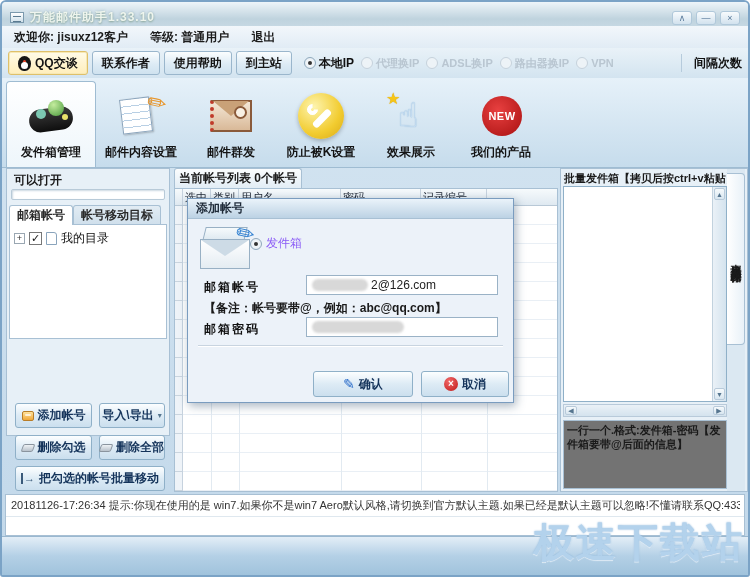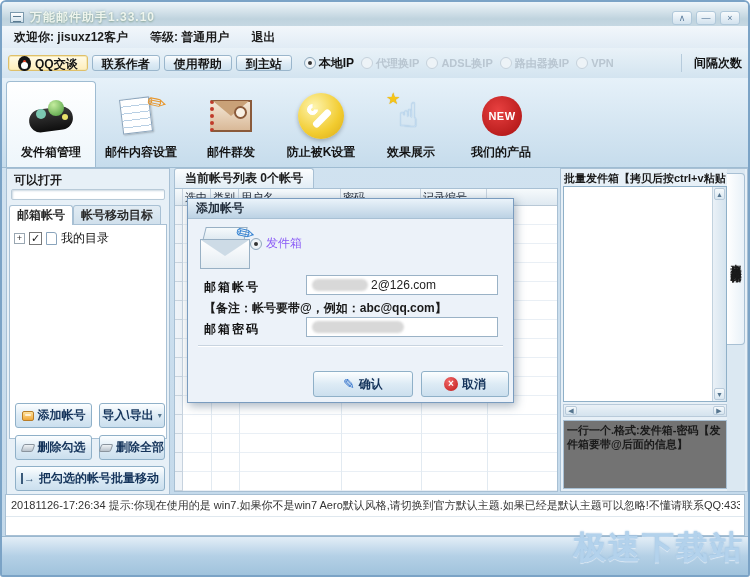--- a/index.html
+++ b/index.html
@@ -12,21 +12,21 @@
 .win-menu-icon::after{content:'';position:absolute;left:2px;right:2px;top:3px;border-top:1px solid #5a7a90;border-bottom:1px solid #5a7a90;height:4px;}
 .title{font-size:12px;font-weight:bold;letter-spacing:1px;color:#f2f8ef;text-shadow:0 1px 2px #8aa694,0 0 3px #9ab4c4;opacity:.9;}
 .win-controls{margin-left:auto;display:flex;gap:4px;}
 .win-btn{width:20px;height:14px;display:flex;align-items:center;justify-content:center;font-size:9px;color:#5a7a9a;background:linear-gradient(#f8fbfd,#d2e2ee);border:1px solid #b0c8da;border-radius:3px;}
 
 
 .row-welcome{position:absolute;top:24px;left:0;right:0;height:22px;display:flex;align-items:center;gap:22px;padding:0 12px;font-size:12px;font-weight:bold;color:#1c1c1c;background:linear-gradient(#f2f7fb,#e1ecf5);}
 
 
 .row-actions{position:absolute;top:46px;left:0;right:0;height:30px;display:flex;align-items:center;padding:0 6px;background:linear-gradient(#e9f2f8,#d3e4f0);}
-.act-btn{height:16px;padding:0 9px;font-size:12px;font-weight:bold;color:#151515;background:linear-gradient(#fbfdfe,#ddebf5 55%,#cfe2ef);border:1px solid #9ab6cc;border-radius:3px;margin-right:4px;display:flex;gap:4px;white-space:nowrap;}
+.act-btn{height:24px;padding:0 9px;font-size:12px;font-weight:bold;color:#151515;background:linear-gradient(#fbfdfe,#ddebf5 55%,#cfe2ef);border:1px solid #9ab6cc;border-radius:3px;margin-right:4px;display:flex;align-items:center;gap:4px;white-space:nowrap;}
 .qq-btn{border:1px solid #dfc06a;background:linear-gradient(#fffbe8,#ffeebb);box-shadow:inset 0 0 0 1px #f6e8b4;}
 .qq-icon{position:relative;width:13px;height:15px;display:inline-block;}
 .qq-icon::before{content:'';position:absolute;inset:0;background:#161616;border-radius:50% 50% 46% 46%;}
 .qq-icon::after{content:'';position:absolute;left:3px;top:6px;width:7px;height:7px;background:#fff;border-radius:50%;box-shadow:0 -4px 0 -2px #e8452a;}
 .radio-group{display:flex;align-items:center;gap:7px;margin-left:8px;}
 .radio{display:flex;align-items:center;gap:3px;font-size:12px;font-weight:bold;color:#101010;white-space:nowrap;}
 .radio.disabled{color:#b9c6d1;font-size:11px;}
 .rdot{width:12px;height:12px;border-radius:50%;border:1px solid #8fa8bc;background:radial-gradient(#fff,#dde8f0);position:relative;flex:0 0 auto;}
 .rdot.checked::after{content:'';position:absolute;left:3px;top:3px;width:4px;height:4px;border-radius:50%;background:#333;}
 .radio.disabled .rdot{border-color:#c6d2dc;background:#edf3f7;}
@@ -48,21 +48,21 @@
 .icon-env::after{content:'';position:absolute;right:3px;top:4px;width:9px;height:9px;border:2px solid #8a5a3a;border-radius:50%;background:#f8f0e4;}
 .icon-wrenchc{position:absolute;left:4px;top:0;width:46px;height:46px;border-radius:50%;background:radial-gradient(circle at 35% 30%,#fdf4ae,#f2cc30 60%,#d8a818);box-shadow:0 2px 4px rgba(0,0,0,.25);}
 .wrench-bar{position:absolute;left:17px;top:22px;width:22px;height:7px;background:#fff;border-radius:3px;transform:rotate(-45deg);}
 .wrench-head{position:absolute;left:13px;top:11px;width:11px;height:11px;border:4px solid #fff;border-top-color:transparent;border-radius:50%;transform:rotate(45deg);}
 .icon-hand{position:absolute;left:14px;top:2px;font-size:34px;color:#cfe4f6;text-shadow:0 0 1px #6a9cc8;}
 .icon-star{position:absolute;left:2px;top:-4px;font-size:16px;color:#f5c518;text-shadow:0 0 1px #c89010;}
 .icon-new{position:absolute;left:8px;top:3px;width:40px;height:40px;border-radius:50%;background:radial-gradient(circle at 40% 35%,#e84040,#a81010);display:flex;align-items:center;justify-content:center;color:#fff;font-size:11px;font-weight:bold;letter-spacing:.5px;}
 .icon-new::before{content:'';position:absolute;inset:-4px;border-radius:50%;background:repeating-conic-gradient(#bb1414 0deg 12deg,rgba(0,0,0,0) 12deg 24deg);z-index:-1;}
 
 
-.main-left{position:absolute;left:4px;top:166px;width:164px;height:368px;background:#e7f0f7;border:1px solid #a8c0d4;padding-left:10px;}
+.main-left{position:absolute;left:4px;top:166px;width:164px;height:268px;background:#e7f0f7;border:1px solid #a8c0d4;padding-left:10px;}
 .lp-open{position:absolute;left:7px;top:3px;font-size:12px;font-weight:bold;color:#1a1a1a;}
 .lp-inset{position:absolute;left:4px;top:20px;right:4px;height:11px;background:#fff;border:1px solid #b8cad8;border-radius:2px;box-shadow:inset 1px 1px 2px #ccd8e2;}
 .lp-tabs{position:absolute;left:2px;top:36px;right:2px;height:20px;display:flex;}
 .lp-tab{padding:0 7px;font-size:12px;font-weight:bold;display:flex;align-items:center;border:1px solid #a8c0d4;border-bottom:none;border-radius:3px 3px 0 0;background:linear-gradient(#e2ecf4,#cfdfeb);color:#2a2a2a;white-space:nowrap;}
 .lp-tab.active{background:#fff;position:relative;z-index:2;}
 .lp-tree{position:absolute;left:2px;top:55px;right:2px;bottom:96px;background:#fff;border:1px solid #a8c0d4;padding:5px 4px;}
 .tree-row{display:flex;align-items:center;gap:4px;font-size:12px;color:#111;}
 .tree-exp{width:11px;height:11px;border:1px solid #9aa7b2;background:#fff;display:flex;align-items:center;justify-content:center;font-size:9px;line-height:1;color:#333;flex:0 0 auto;}
 .tree-check{width:13px;height:13px;border:1px solid #777;background:#fff;display:flex;align-items:center;justify-content:center;font-size:11px;color:#111;flex:0 0 auto;}
 .tree-doc{width:11px;height:13px;background:#fff;border:1px solid #8aa4bc;border-radius:0 3px 0 0;flex:0 0 auto;}
@@ -74,21 +74,21 @@
 #btn-delall{left:92px;top:266px;width:66px;height:25px;}
 #btn-move{left:8px;top:297px;width:150px;height:25px;}
 .mi-add{width:12px;height:10px;background:linear-gradient(#ffe29a,#f0a83a);border:1px solid #b87d28;border-radius:2px;position:relative;flex:0 0 auto;}
 .mi-add::after{content:'';position:absolute;left:2px;right:2px;top:2px;height:2px;background:rgba(255,255,255,.7);border-radius:1px;}
 .mi-del{width:12px;height:8px;background:linear-gradient(#eef2f5,#b9c2cb);border:1px solid #8a949e;transform:skewX(-20deg);border-radius:2px;flex:0 0 auto;}
 .mi-move{font-size:11px;color:#3a5a7a;border-left:2px solid #3a5a7a;padding-left:1px;line-height:1;}
 .dd-arrow{font-size:8px;color:#55758f;}
 
 
 .main-center{position:absolute;left:172px;top:166px;width:384px;height:324px;}
-.c-tab{position:absolute;left:0;top:0;height:20px;padding:0 10px;display:flex;align-items:center;font-size:12px;font-weight:bold;color:#1c1c1c;background:linear-gradient(#fbfdfe,#e2edf5);border:1px solid #a8c0d4;border-bottom:none;border-radius:3px 3px 0 0;z-index:2;white-space:nowrap;}
+.c-tab{position:absolute;left:0;top:0;height:20px;padding:0 4px;display:flex;align-items:center;font-size:12px;font-weight:bold;color:#1c1c1c;background:linear-gradient(#fbfdfe,#e2edf5);border:1px solid #a8c0d4;border-bottom:none;border-radius:3px 3px 0 0;z-index:2;white-space:nowrap;}
 .c-frame{position:absolute;left:0;top:20px;right:0;bottom:0;background:#fff;border:1px solid #a8c0d4;}
 .c-header{position:absolute;left:0;top:0;right:0;height:17px;display:flex;background:linear-gradient(#f6fafc,#dfe9f1);border-bottom:1px solid #b8c8d6;font-size:11px;color:#202835;}
 .c-header .col{display:flex;align-items:center;padding-left:2px;border-right:1px solid #c6d2de;overflow:hidden;white-space:nowrap;}
 .c-body{position:absolute;left:0;top:17px;right:0;bottom:0;background:repeating-linear-gradient(to bottom,#fff 0 18px,#e9eff5 18px 19px);}
 .c-rowhdr{position:absolute;left:0;top:0;bottom:0;width:8px;background:#eef3f8;border-right:1px solid #c6d2de;background-image:repeating-linear-gradient(to bottom,rgba(0,0,0,0) 0 18px,#c9d4de 18px 19px);}
 .vline{position:absolute;top:0;bottom:0;width:1px;background:#e2eaf1;}
 
 
 .main-right{position:absolute;left:558px;top:166px;width:188px;height:324px;background:#e7f0f7;border:1px solid #a8c0d4;}
 .rp-header{position:absolute;left:3px;top:2px;font-size:11px;font-weight:bold;color:#1a1a1a;white-space:nowrap;}
@@ -120,21 +120,21 @@
 #dlg-ok{position:absolute;left:125px;top:172px;width:100px;height:26px;}
 #dlg-cancel{position:absolute;left:233px;top:172px;width:88px;height:26px;}
 .pen-ic{font-size:14px;color:#2568c8;}
 .x-circle{width:14px;height:14px;border-radius:50%;background:radial-gradient(circle at 35% 30%,#f06868,#c01818);color:#fff;font-size:10px;font-weight:bold;display:flex;align-items:center;justify-content:center;line-height:1;}
 
 
 .statusbar{position:absolute;left:3px;top:492px;width:740px;height:42px;background:#fff;border:1px solid #a8c0d4;}
 .status-line1{position:absolute;left:5px;top:3px;right:4px;height:15px;font-size:11px;color:#333;white-space:nowrap;overflow:hidden;}
 .status-div{position:absolute;left:0;right:0;top:21px;border-top:1px solid #dfe8ef;}
 .bottom-frame{position:absolute;left:0;top:534px;right:0;height:43px;background:linear-gradient(#e3eef7,#b4d0e6 45%,#9cc0da);border-top:1px solid #9ab8d0;}
-.watermark{position:absolute;right:4px;bottom:5px;font-size:32px;font-weight:bold;letter-spacing:2px;color:#b3d2ec;text-shadow:0 0 2px #8ab4da,0 1px 1px #ffffff;z-index:20;}
+.watermark{position:absolute;right:4px;bottom:5px;font-size:40px;font-weight:bold;letter-spacing:2px;color:#b3d2ec;text-shadow:0 0 2px #8ab4da,0 1px 1px #ffffff;z-index:20;}
 </style>
 </head>
 <body>
 
 <div class="window">
 
   <div class="titlebar">
     <span class="win-menu-icon"></span>
     <span class="title">万能邮件助手1.33.10</span>
     <span class="win-controls">

